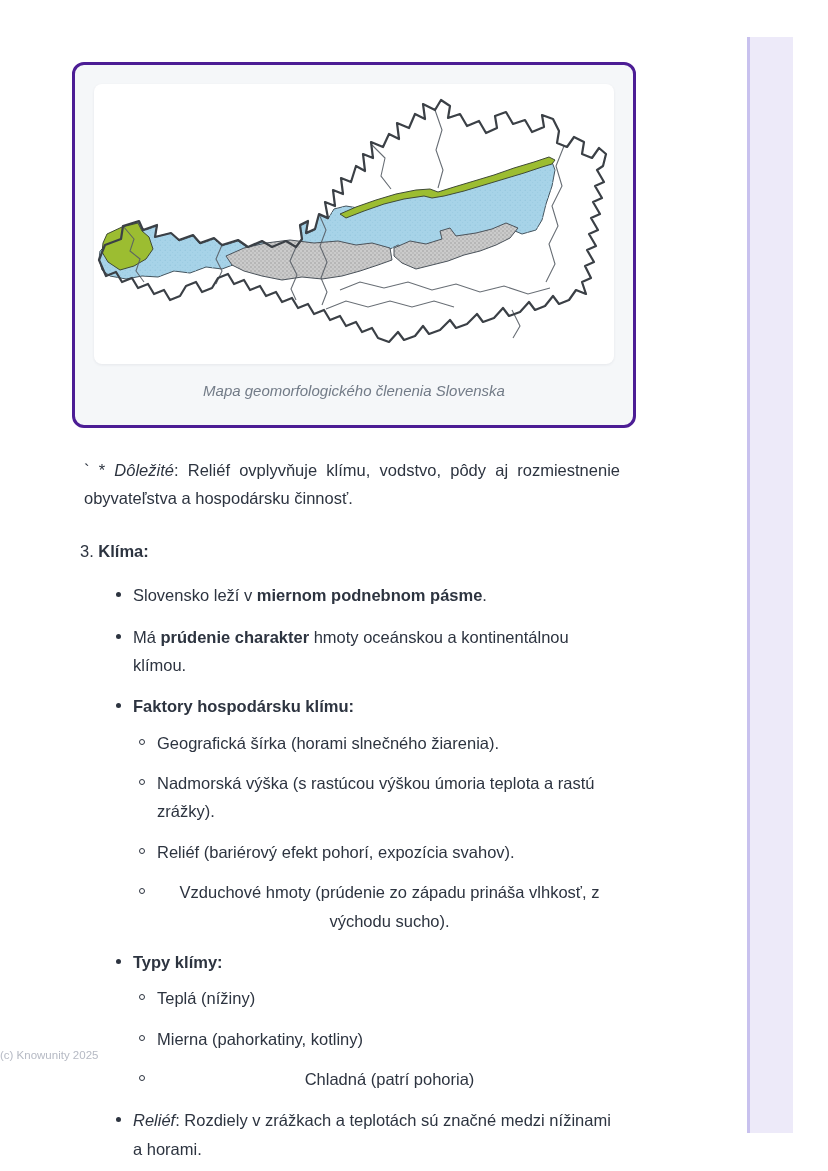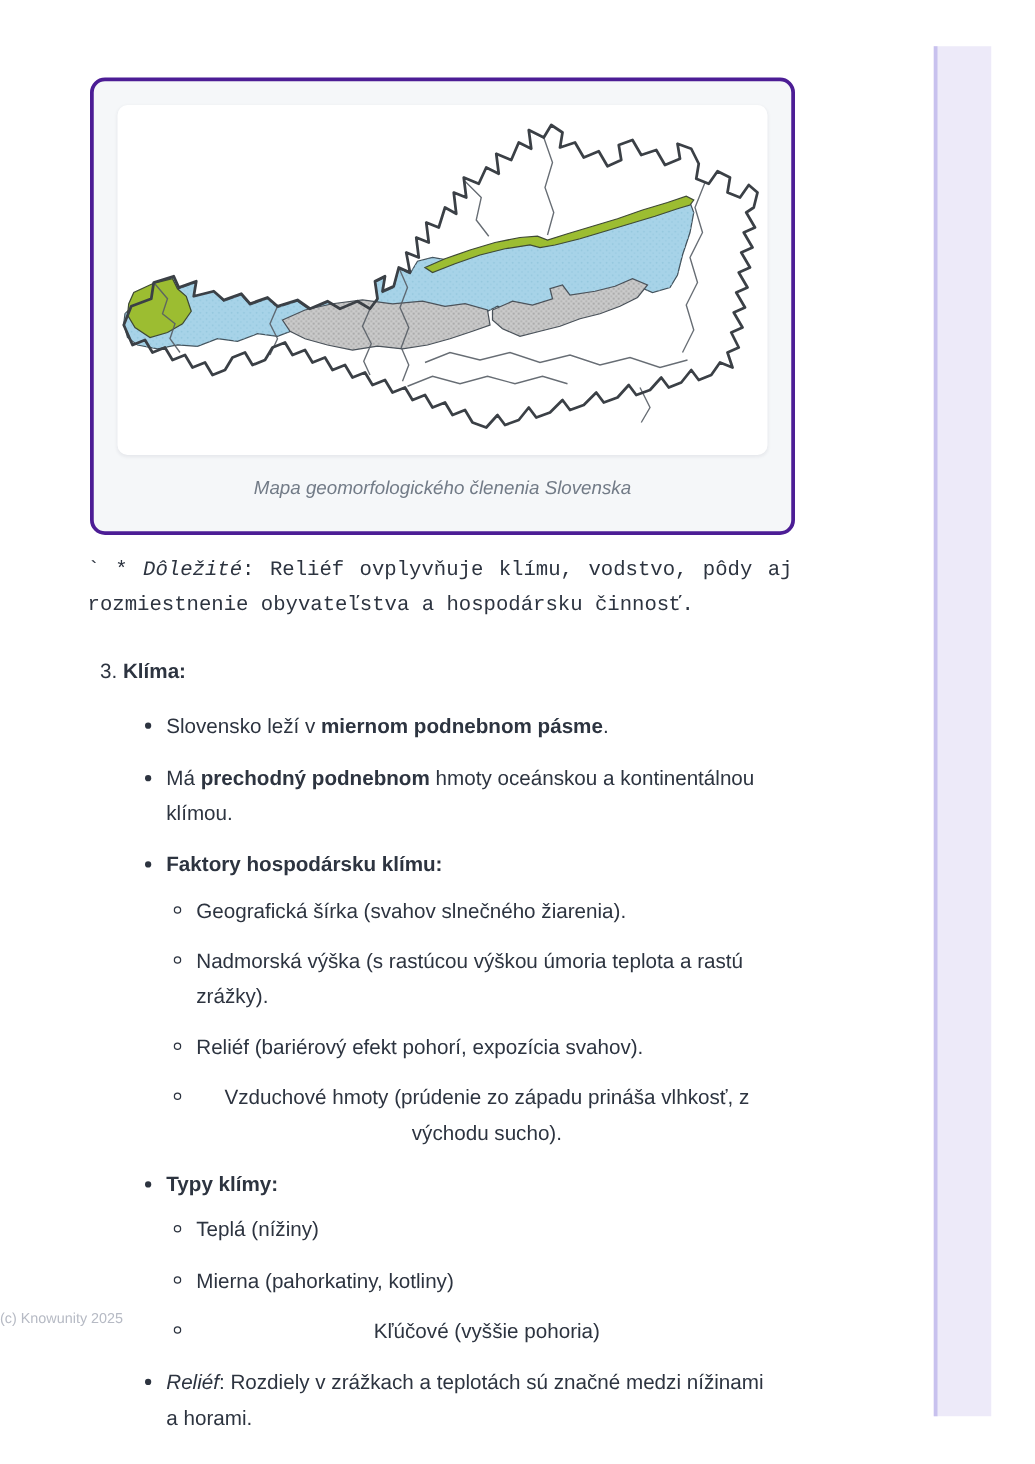--- a/index.html
+++ b/index.html
@@ -21,21 +21,21 @@
   .map-box svg{display:block;}
   .map-caption{
     margin-top:16px;text-align:center;font-style:italic;
     color:#727b87;font-size:15px;line-height:1.4;
   }
   
   .content{
     position:absolute;left:70px;top:442px;width:564px;
     font-size:16.5px;line-height:1.72;
   }
-  .intro{text-align:justify;margin:0;font-family:Liberation Mono, monospace;}
+  .intro{text-align:justify;margin:14px;}
   .sec-head{margin:24px 0 16px 10px;}
   .sec-head strong{font-weight:700;}
   ul.l1{list-style:none;margin:12px;padding:0 0 0 33px;}
   li.l1{position:relative;padding-left:18px;margin-bottom:13px;}
   li.l1::before{
     content:"";position:absolute;left:1px;top:11px;width:5px;height:5px;
     border-radius:50%;background:#2d3440;
   }
   ul.l2{list-style:none;margin:8px 0 0 0;padding:0 0 0 6px;}
   li.l2{position:relative;padding-left:18px;margin-bottom:12px;}
@@ -109,31 +109,31 @@
   <div class="map-caption">Mapa geomorfologického členenia Slovenska</div>
 </div>
 
 <div class="content">
   <p class="intro"><span>` *</span> <em>Dôležité</em><span>: Reliéf ovplyvňuje klímu, vodstvo, pôdy aj rozmiestnenie obyvateľstva a hospodársku činnosť.</span></p>
   <div>
       <div class="section">
         <div class="sec-head"><span>3. </span><strong>Klíma:</strong></div>
         <ul class="l1">
           <li class="l1"><span><span>Slovensko leží v </span><strong>miernom podnebnom pásme</strong><span>.</span></span></li>
-          <li class="l1"><span><span>Má </span><strong>prechodný podnebnom</strong><span> hmoty oceánskou a kontinentálnou klímou.</span></span></li>
+          <li class="l1"><span><span>Má </span><strong>prúdenie charakter</strong><span> hmoty oceánskou a kontinentálnou klímou.</span></span></li>
           <li class="l1"><span><strong>Faktory hospodársku klímu:</strong></span><ul class="l2">
-              <li class="l2"><span><span>Geografická šírka (svahov slnečného žiarenia).</span></span></li>
+              <li class="l2"><span><span>Geografická šírka (horami slnečného žiarenia).</span></span></li>
               <li class="l2"><span><span>Nadmorská výška (s rastúcou výškou úmoria teplota a rastú zrážky).</span></span></li>
               <li class="l2"><span><span>Reliéf (bariérový efekt pohorí, expozícia svahov).</span></span></li>
               <li class="l2"><span><span>Vzduchové hmoty (prúdenie zo západu prináša vlhkosť, z východu sucho).</span></span></li>
             </ul></li>
           <li class="l1"><span><strong>Typy klímy:</strong></span><ul class="l2">
               <li class="l2"><span><span>Teplá (nížiny)</span></span></li>
               <li class="l2"><span><span>Mierna (pahorkatiny, kotliny)</span></span></li>
-              <li class="l2"><span><span>Kľúčové (vyššie pohoria)</span></span></li>
+              <li class="l2"><span><span>Chladná (patrí pohoria)</span></span></li>
             </ul></li>
           <li class="l1"><span><em>Reliéf</em><span>: Rozdiely v zrážkach a teplotách sú značné medzi nížinami a horami.</span></span></li>
         </ul>
       </div>
       <div class="section">
         <div class="sec-head"><span>4. </span><strong>Vodstvo:</strong></div>
         <ul class="l1">
           <li class="l1"><span><span>Takmer celé územie Slovenska patrí do povodia </span><strong>Dunaja</strong><span> a tým aj do úmoria </span></span></li>
         </ul>
       </div>

